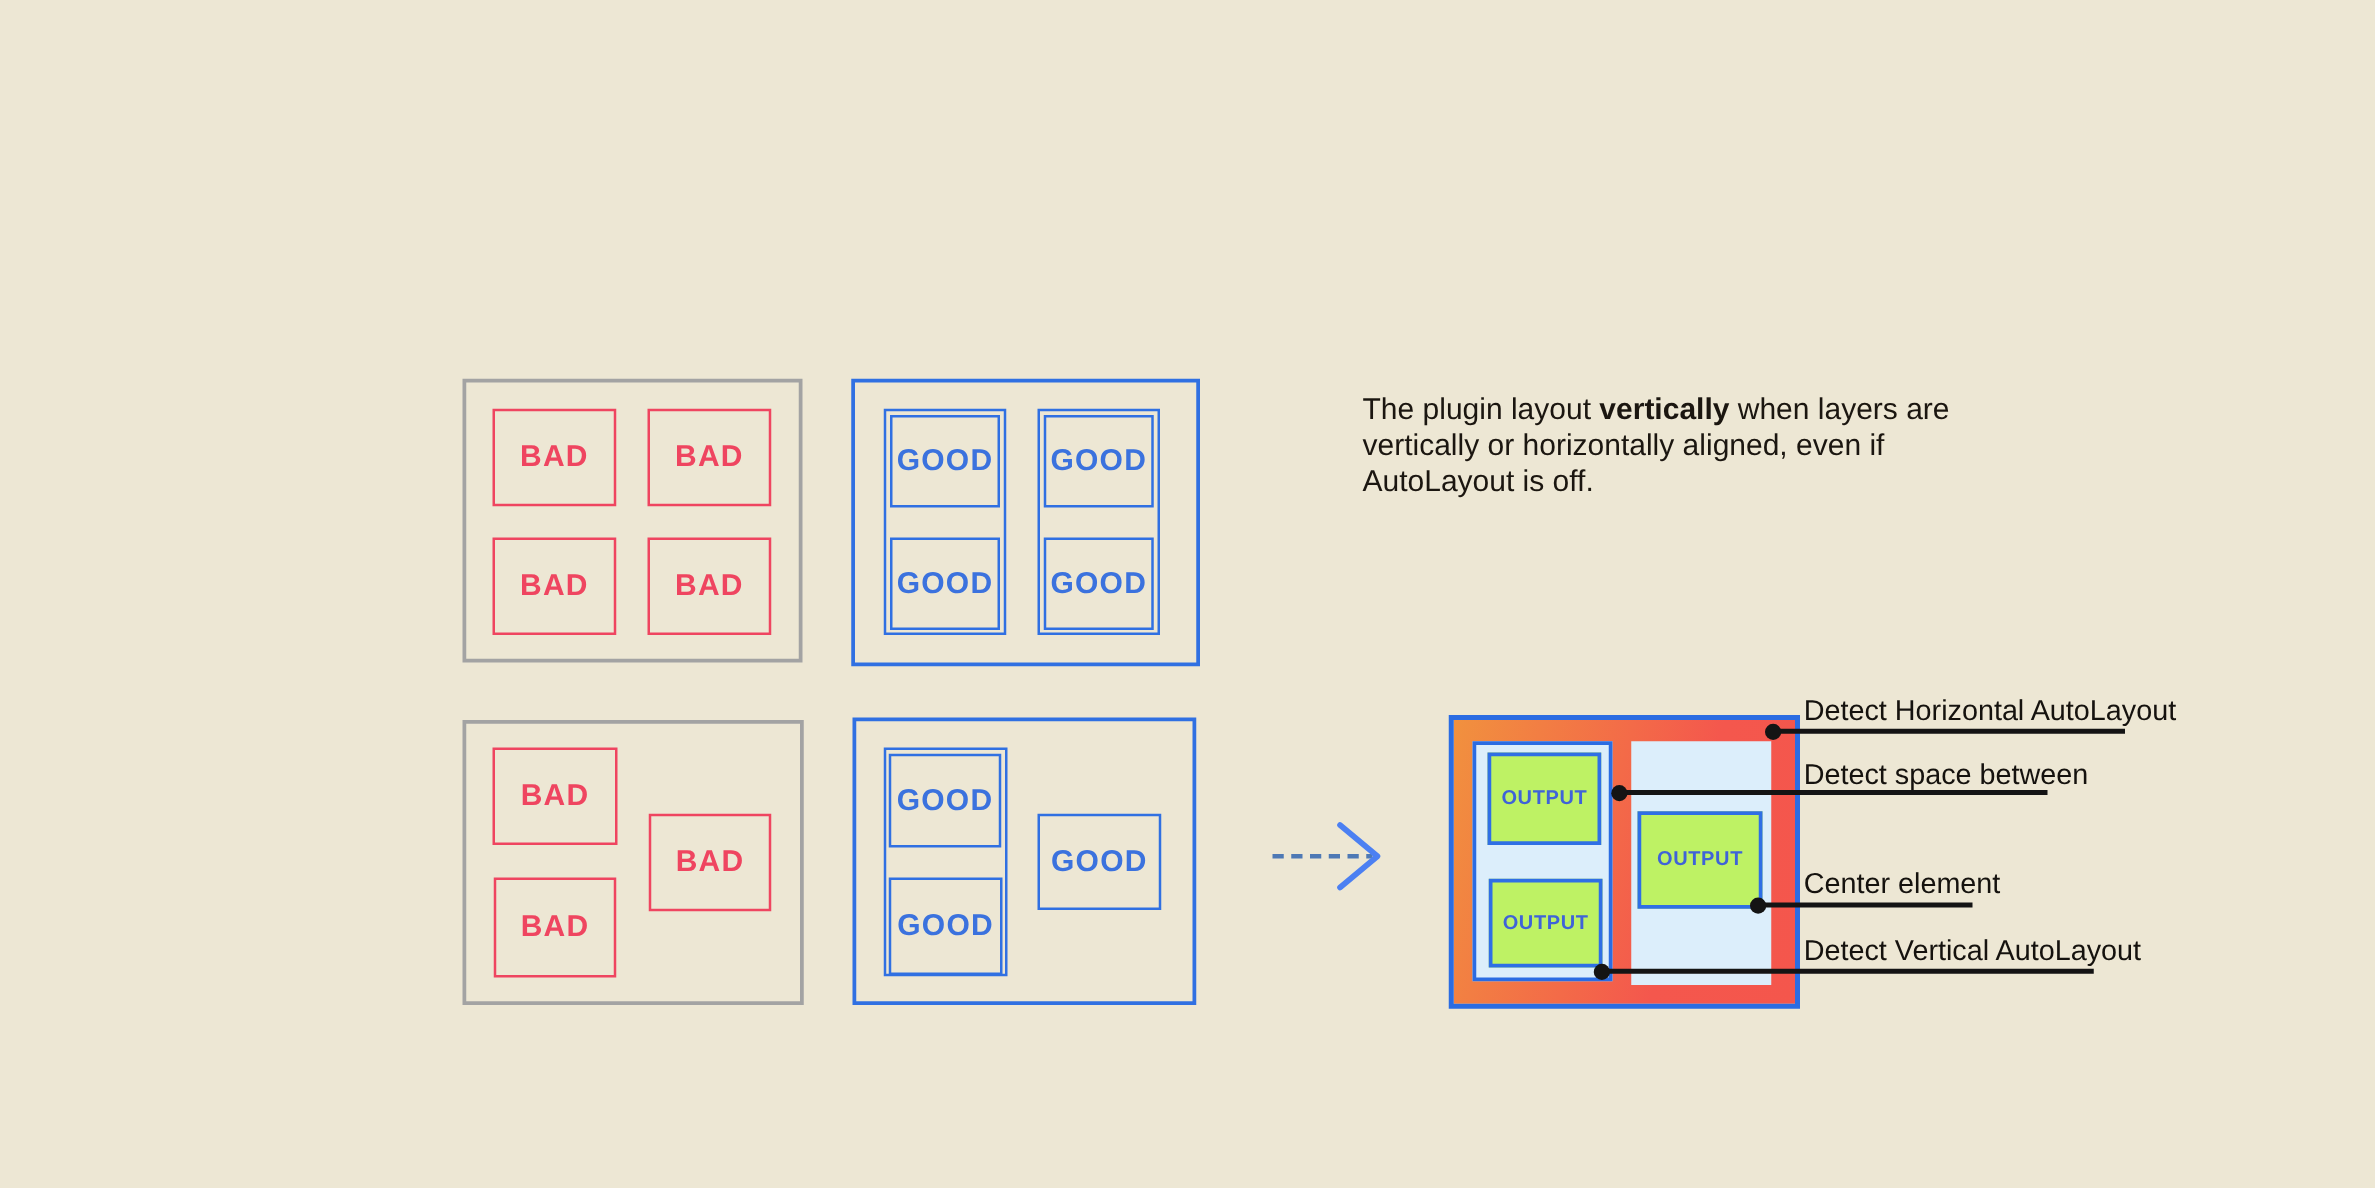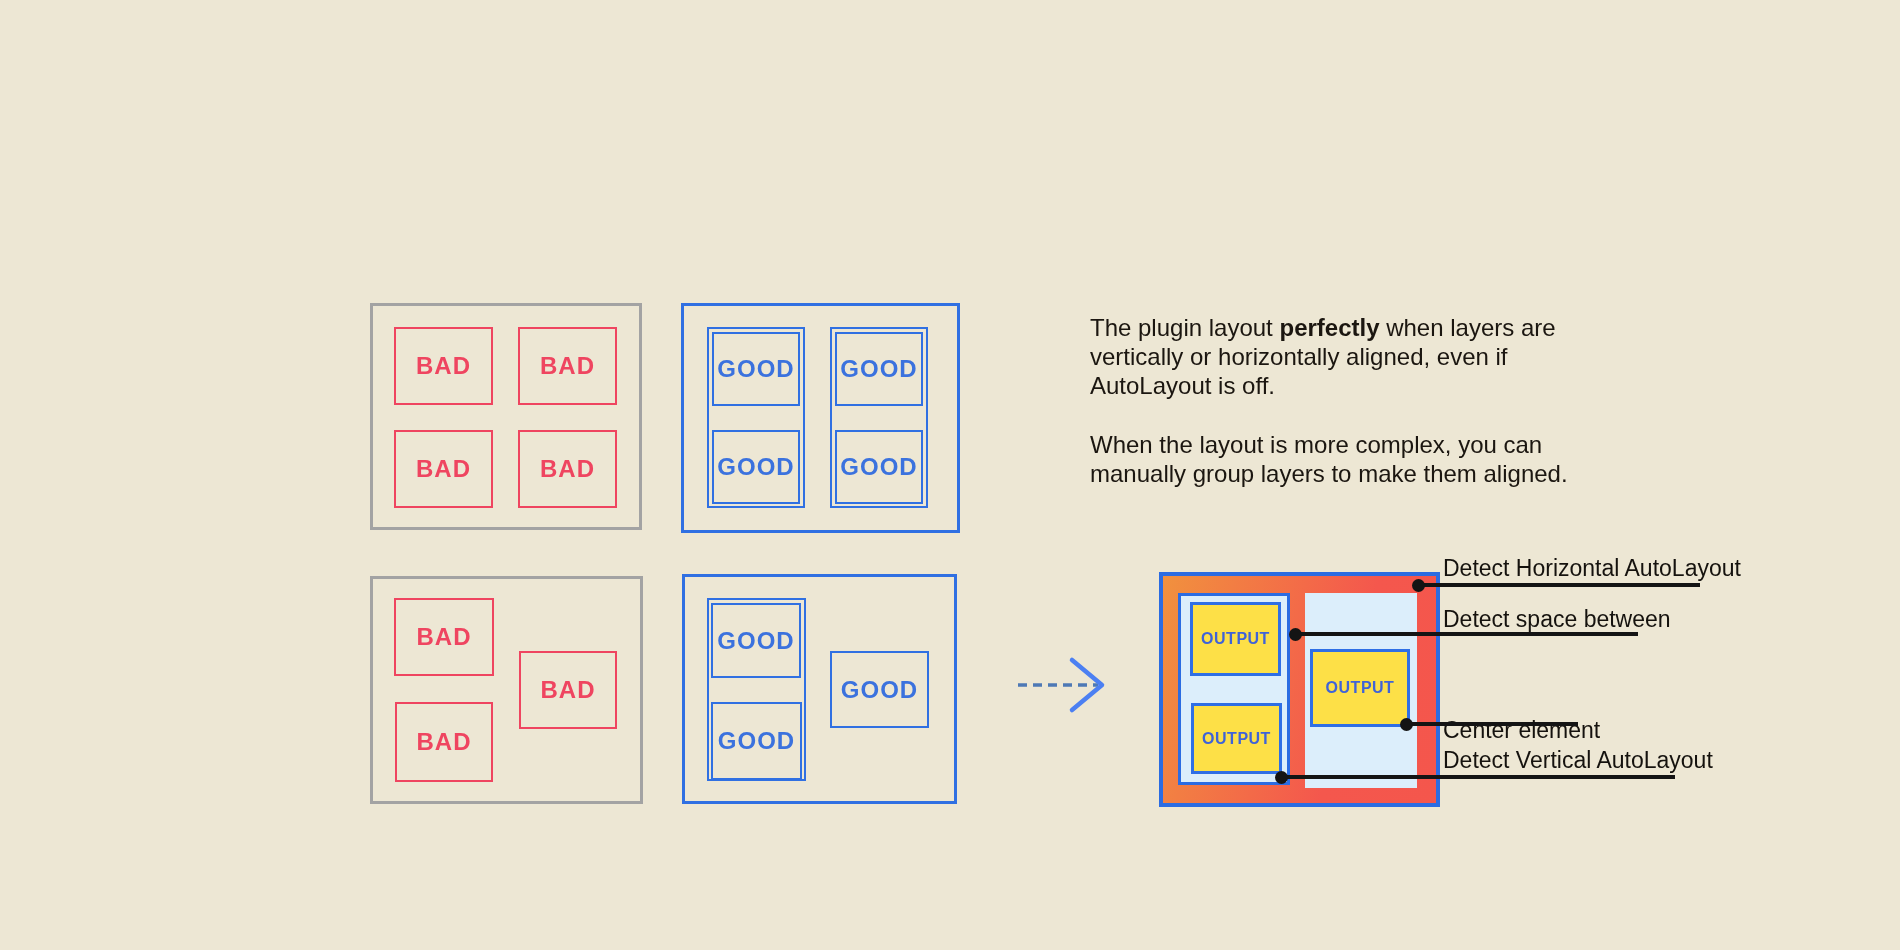--- a/index.html
+++ b/index.html
@@ -38,21 +38,21 @@
   .result-frame {
     position:absolute; left:1159px; top:572px; width:281px; height:235px;
     border:4px solid #2B6CE2;
     background:linear-gradient(105deg,#F1913E 0%,#F4574D 65%,#F4564C 100%);
   }
   .result-wrapper {
     position:absolute; border:3px solid #2B6CE2; background:#DCEEFB;
   }
   .result-panel { position:absolute; background:#DCEEFB; }
   .output-box {
-    position:absolute; border:3px solid #2F6FE5; background:#fde047;
+    position:absolute; border:3px solid #2F6FE5; background:#bef264;
     display:flex; align-items:center; justify-content:center;
     color:#3F63D8; font-size:16px; font-weight:700; letter-spacing:0.5px;
   }
   
   .ann-label { position:absolute; font-size:23px; line-height:22px; color:#15120E; white-space:nowrap; }
   .ann-line  { position:absolute; height:4px; background:#141414; }
   .ann-dot   { position:absolute; width:13px; height:13px; border-radius:50%; background:#141414; }
 </style>
 </head>
 <body>
@@ -86,22 +86,21 @@
 
   <div class="frame blue" style="left:682px;top:574px;width:275px;height:230px;">
     <div class="wrapper" style="left:22px;top:21px;width:99px;height:183px;">
       <div class="cell blue" style="left:2px;top:3px;width:90px;height:75px;">GOOD</div>
       <div class="cell blue" style="left:2px;top:102px;width:91px;height:78px;">GOOD</div>
     </div>
     <div class="cell blue" style="left:145px;top:74px;width:99px;height:77px;">GOOD</div>
   </div>
 
   <div class="description">
-    <p><span>The plugin layout </span><b>perfectly</b><span> when layers are vertically or horizontally aligned, even if AutoLayout is off.</span></p>
-    <p>When the layout is more complex, you can manually group layers to make them aligned.</p>
+    <p><span>The plugin layout </span><b>vertically</b><span> when layers are vertically or horizontally aligned, even if AutoLayout is off.</span></p>
   </div>
 
   <svg class="arrow-svg" width="100" height="70" viewBox="0 0 100 70">
     <line x1="8" y1="35" x2="88" y2="35" stroke="#4E79B5" stroke-width="3.5" stroke-dasharray="9 6"></line>
     <polyline points="62,10 92,35 62,60" fill="none" stroke="#4C80F2" stroke-width="4.5" stroke-linecap="round" stroke-linejoin="round"></polyline>
   </svg>
 
   <div class="result-frame">
     <div class="result-wrapper" style="left:15px;top:17px;width:112px;height:192px;">
       <div class="output-box" style="left:9px;top:6px;width:91px;height:74px;">OUTPUT</div>
@@ -116,21 +115,21 @@
     <span class="ann-label" style="left:1443px;top:557px;">Detect Horizontal AutoLayout</span>
     <div class="ann-line" style="left:1419px;top:583px;width:281px;"></div>
     <div class="ann-dot" style="left:1412px;top:579px;"></div>
   </div>
   <div>
     <span class="ann-label" style="left:1443px;top:608px;">Detect space between</span>
     <div class="ann-line" style="left:1296px;top:632px;width:342px;"></div>
     <div class="ann-dot" style="left:1289px;top:628px;"></div>
   </div>
   <div>
-    <span class="ann-label" style="left:1443px;top:695px;margin-top:24px;">Center element</span>
+    <span class="ann-label" style="left:1443px;top:695px;">Center element</span>
     <div class="ann-line" style="left:1407px;top:722px;width:171px;"></div>
     <div class="ann-dot" style="left:1400px;top:718px;"></div>
   </div>
   <div>
     <span class="ann-label" style="left:1443px;top:749px;text-align:right;">Detect Vertical AutoLayout</span>
     <div class="ann-line" style="left:1282px;top:775px;width:393px;"></div>
     <div class="ann-dot" style="left:1275px;top:771px;"></div>
   </div>
 
 </div>

